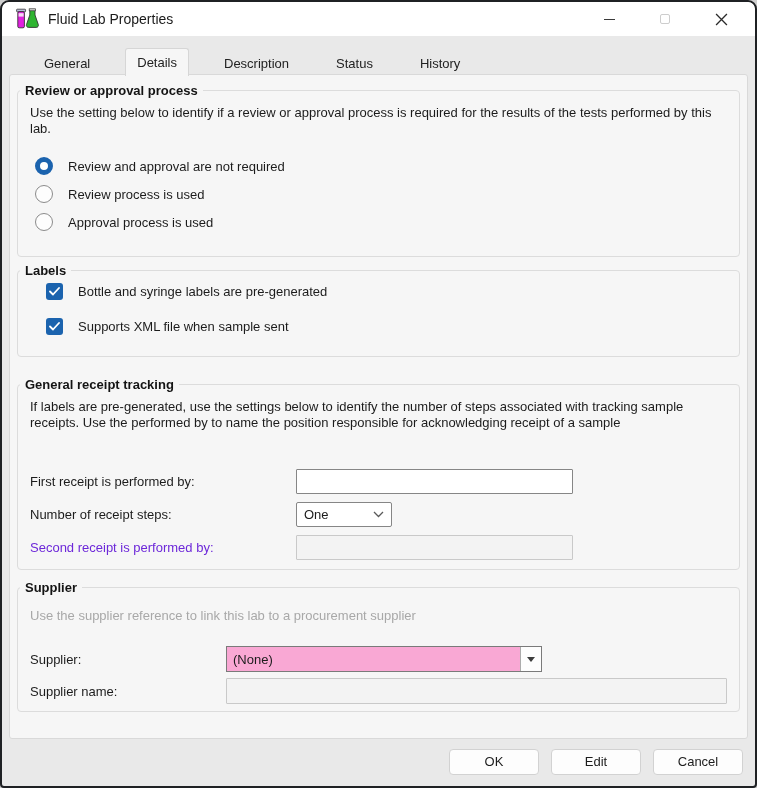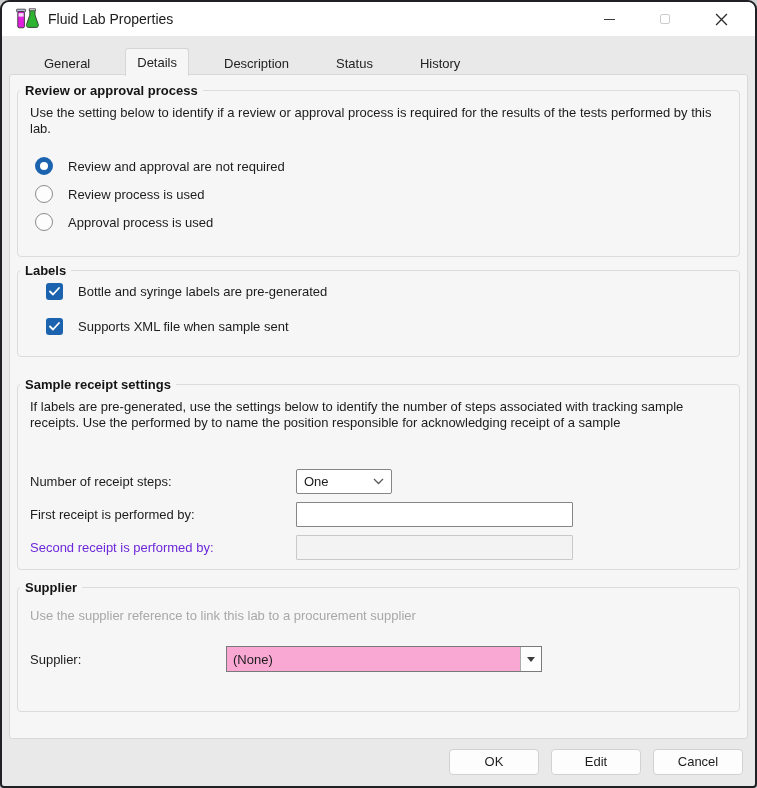--- a/index.html
+++ b/index.html
@@ -218,35 +218,35 @@
         <span class="checkbox">
           <svg viewBox="0 0 11 9">
               <path d="M1 4.5 L4 7.5 L10 1" stroke="#ffffff" stroke-width="1.8" fill="none" stroke-linecap="round" stroke-linejoin="round"></path>
             </svg>
         </span>
         <span class="option-label">Supports XML file when sample sent</span>
       </div>
     </div>
 
     <div class="group group-receipt">
-      <span class="group-title">Sample receipt settings</span>
+      <span class="group-title">General receipt tracking</span>
       <div class="desc">If labels are pre-generated, use the settings below to identify the number of steps associated  with tracking sample receipts. Use the performed by to name the position responsible for acknowledging receipt of a sample</div>
       <div class="form-rows">
+        <div class="form-row">
+          <span class="flabel">First receipt is performed by:</span>
+          <input class="text-input" type="text" value="" style="">
+        </div>
         <div class="form-row">
           <span class="flabel">Number of receipt steps:</span>
           <div class="steps-select">
             <span>One</span>
             <svg width="11" height="7" viewBox="0 0 11 7">
               <path d="M1 1 L5.5 5.5 L10 1" stroke="#5a5a5a" stroke-width="1.3" fill="none"></path>
             </svg>
           </div>
-        </div>
-        <div class="form-row">
-          <span class="flabel">First receipt is performed by:</span>
-          <input class="text-input" type="text" value="" style="">
         </div>
         <div class="form-row">
           <span class="flabel disabled">Second receipt is performed by:</span>
           <input class="text-input disabled" type="text" disabled="" value="" style="">
         </div>
       </div>
     </div>
 
     <div class="group group-supplier">
       <span class="group-title">Supplier</span>
@@ -254,20 +254,24 @@
       <div class="sup-rows">
         <div class="sup-row">
           <span class="flabel">Supplier:</span>
           <div class="combo">
             <span class="combo-value">(None)</span>
             <span class="combo-arrow-cell">
               <span class="tri-down"></span>
             </span>
           </div>
         </div>
+        <div class="sup-row">
+          <span class="flabel">Supplier name:</span>
+          <input class="text-input disabled supplier-name-input" type="text" disabled="" value="" style="">
+        </div>
       </div>
     </div>
 
   </div>
 
   <div class="footer">
     <button class="btn">OK</button>
     <button class="btn">Edit</button>
     <button class="btn">Cancel</button>
   </div>

